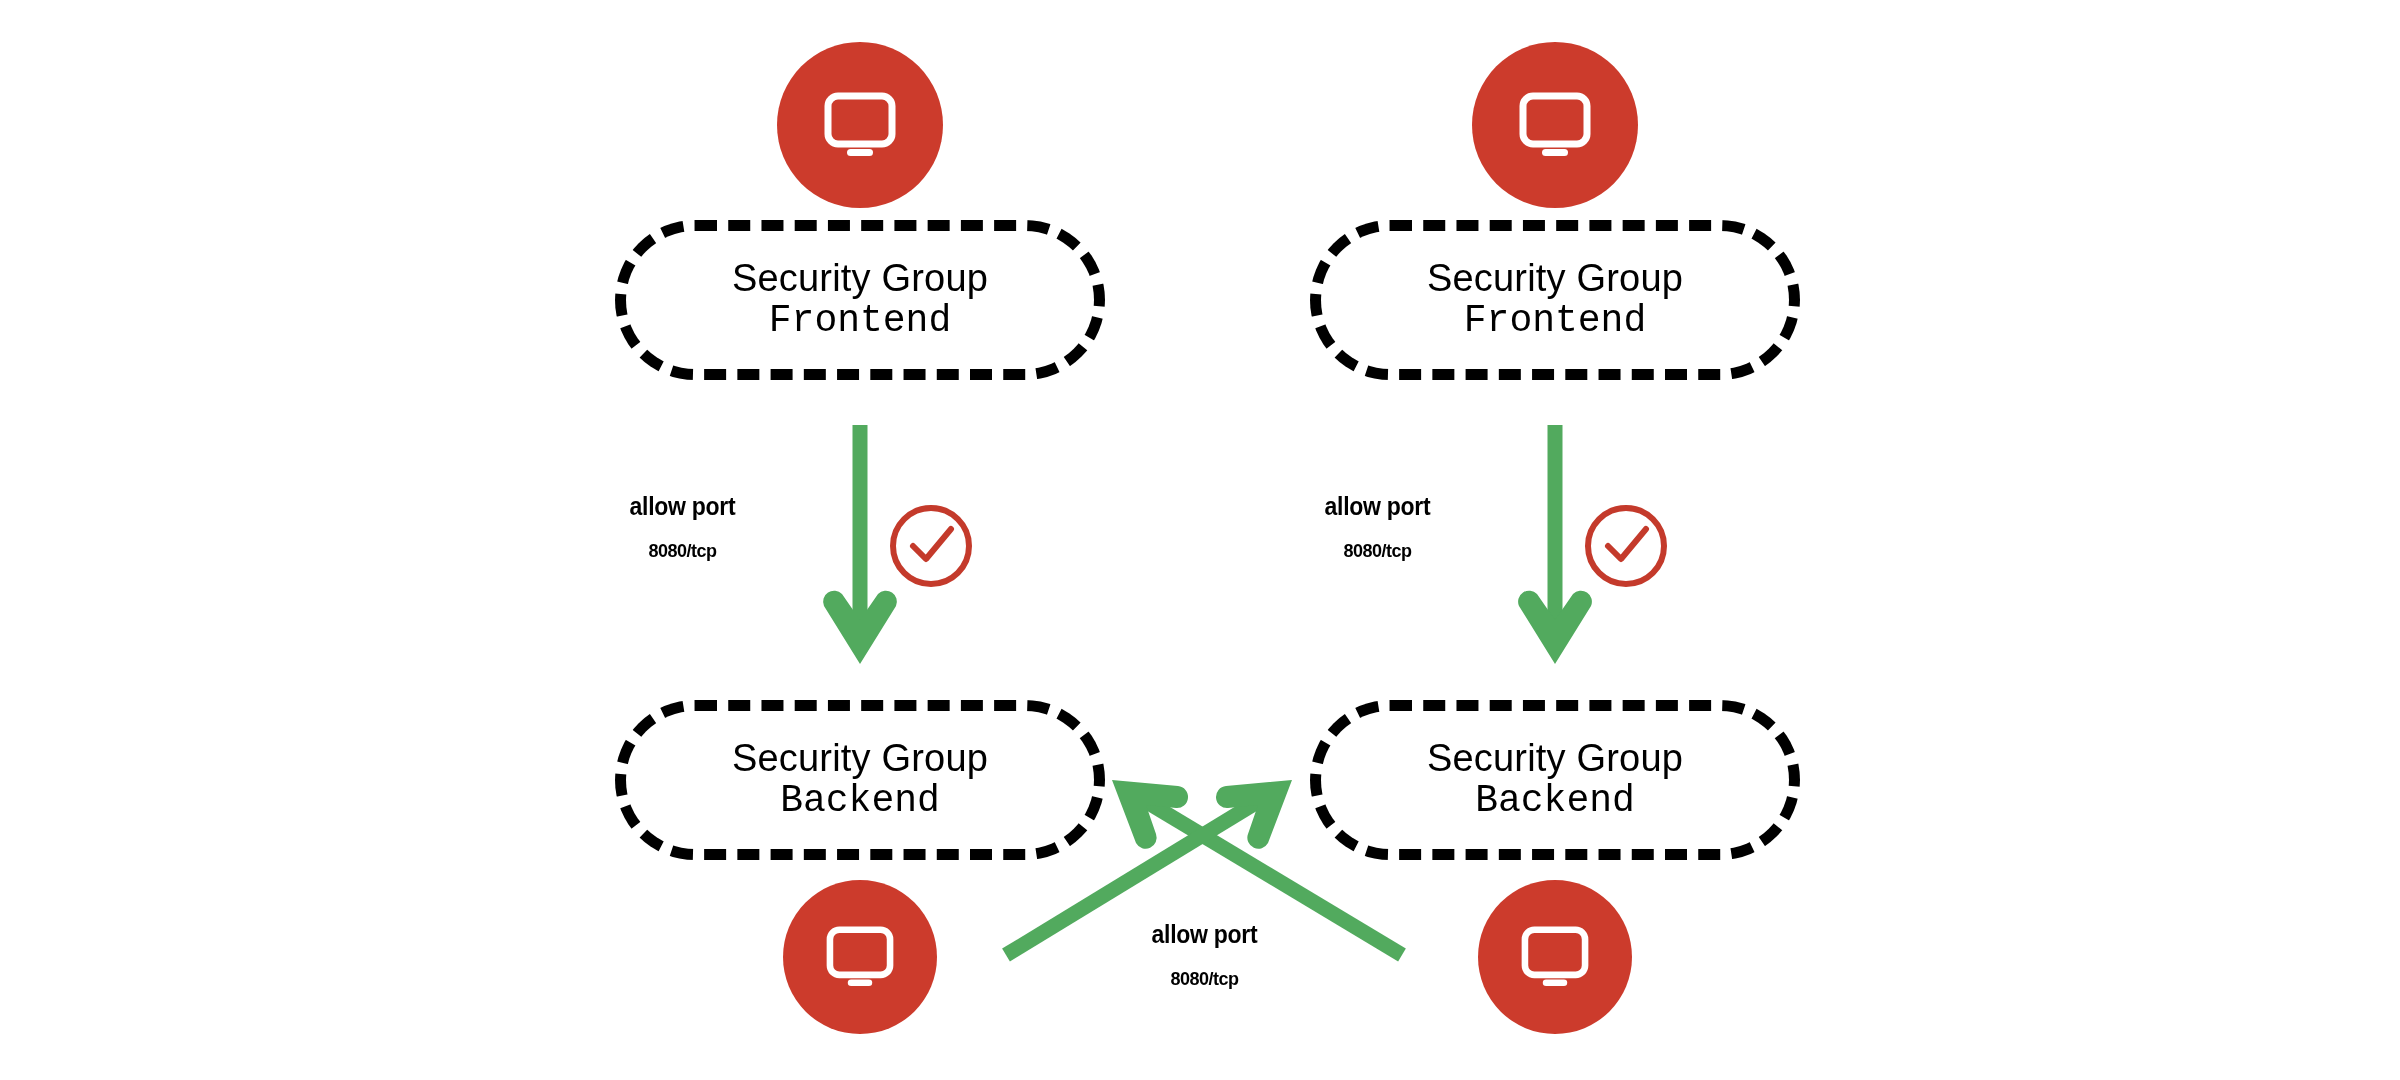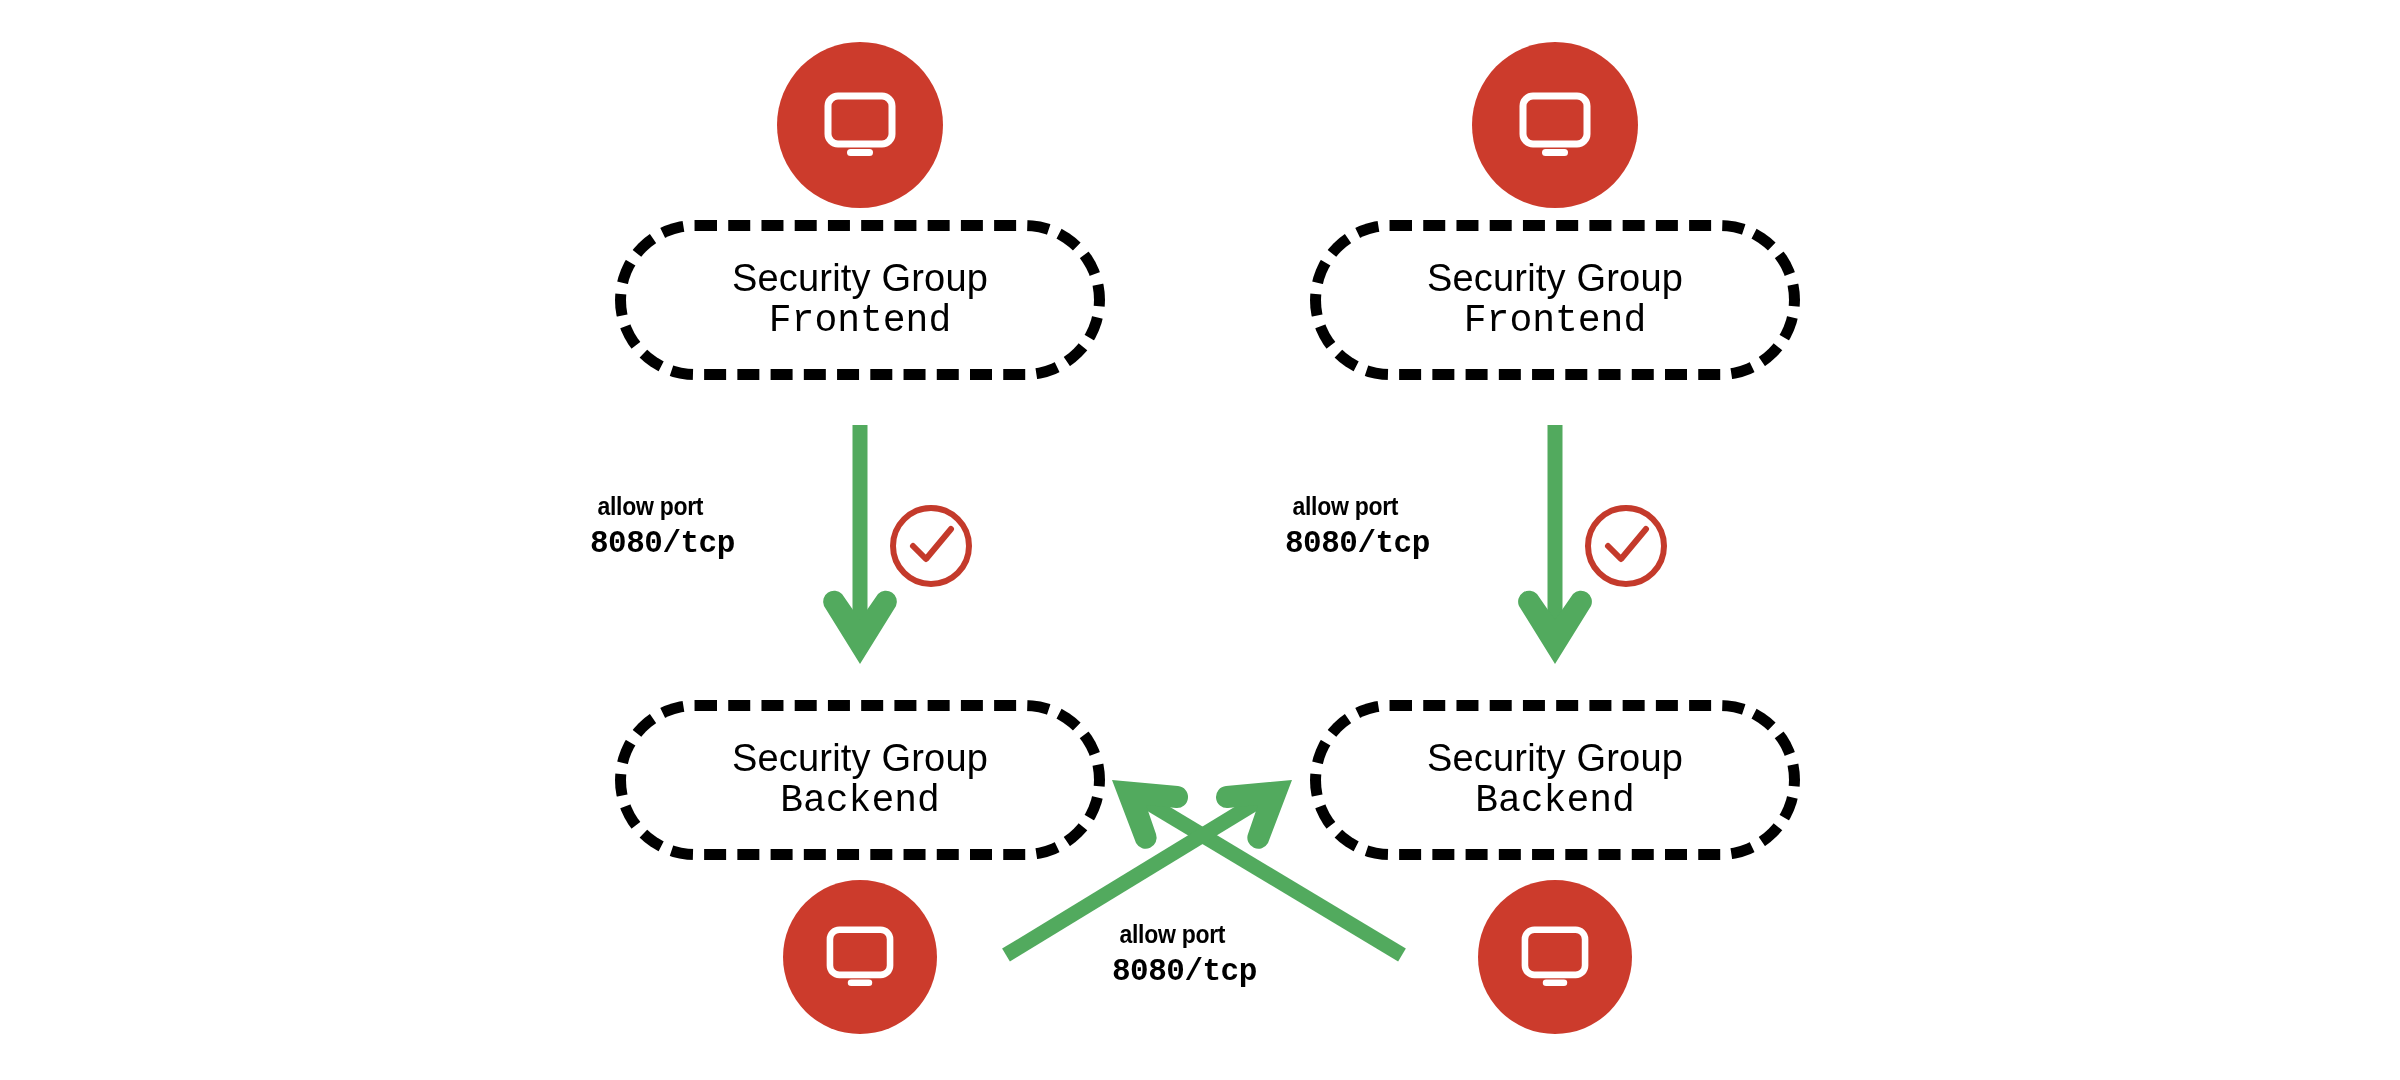--- a/index.html
+++ b/index.html
@@ -52,38 +52,38 @@
   .sg-name {
     font-family: Liberation Mono, monospace;
     font-size: 38px;
     line-height: 1.15;
     color: #000000;
   }
 
   
   .edge-label {
     position: absolute;
-    text-align: left;
+    text-align: center;
     color: #000000;
     white-space: nowrap;
   }
   .edge-label .lbl-line1 {
     display: block;
     font-family: "Liberation Sans", sans-serif;
     font-weight: bold;
     font-size: 25px;
     letter-spacing: -0.3px;
     transform: scaleX(0.92);
   }
   .edge-label .lbl-line2 {
     display: block;
-    font-family: Liberation Mono, monospace;
+    font-family: Liberation Sans, sans-serif;
     font-weight: bold;
-    font-size: 31px;
-    margin-top: 5px;
+    font-size: 18px;
+    margin-top: 20px;
     letter-spacing: -0.5px;
   }
 
   
   .layer {
     position: absolute;
     left: 0;
     top: 0;
     width: 2400px;
     height: 1080px;

